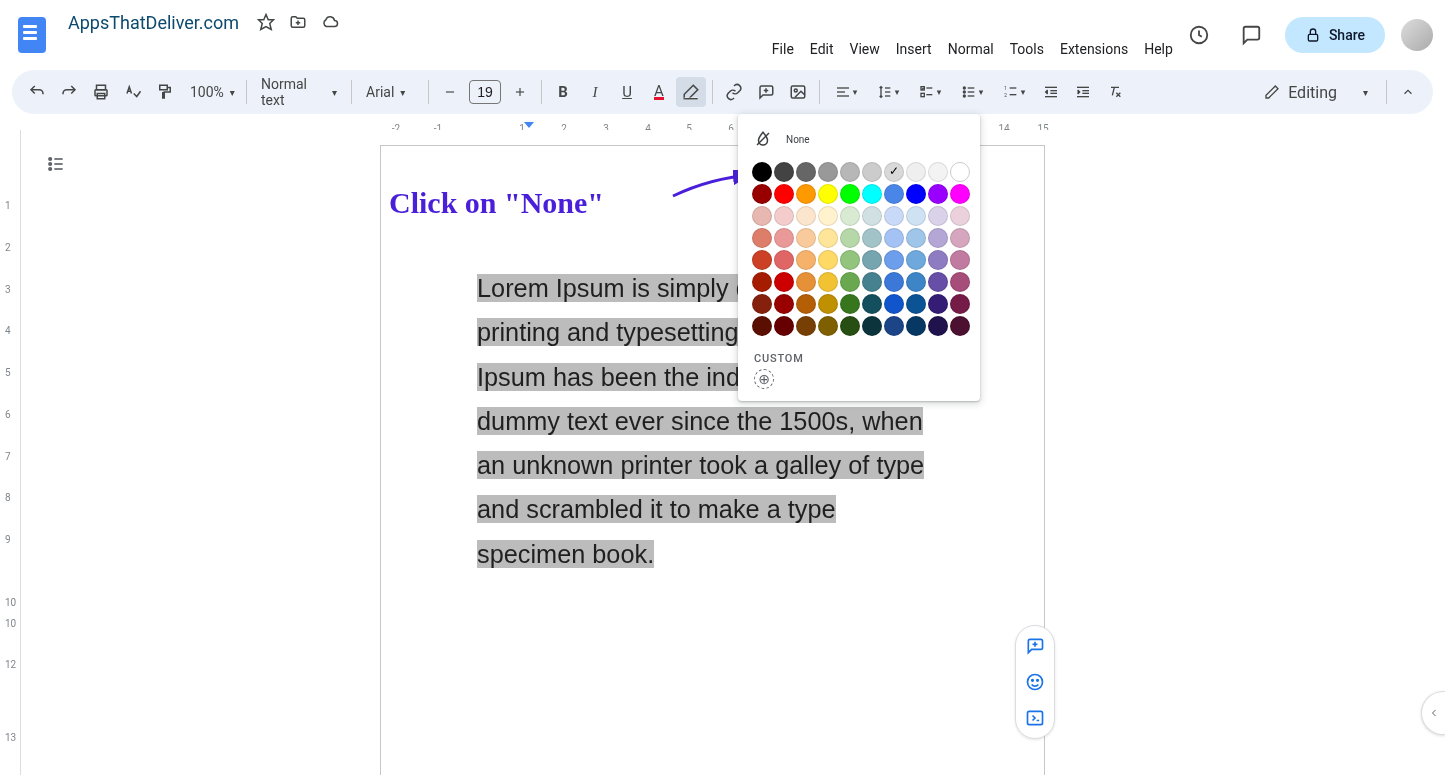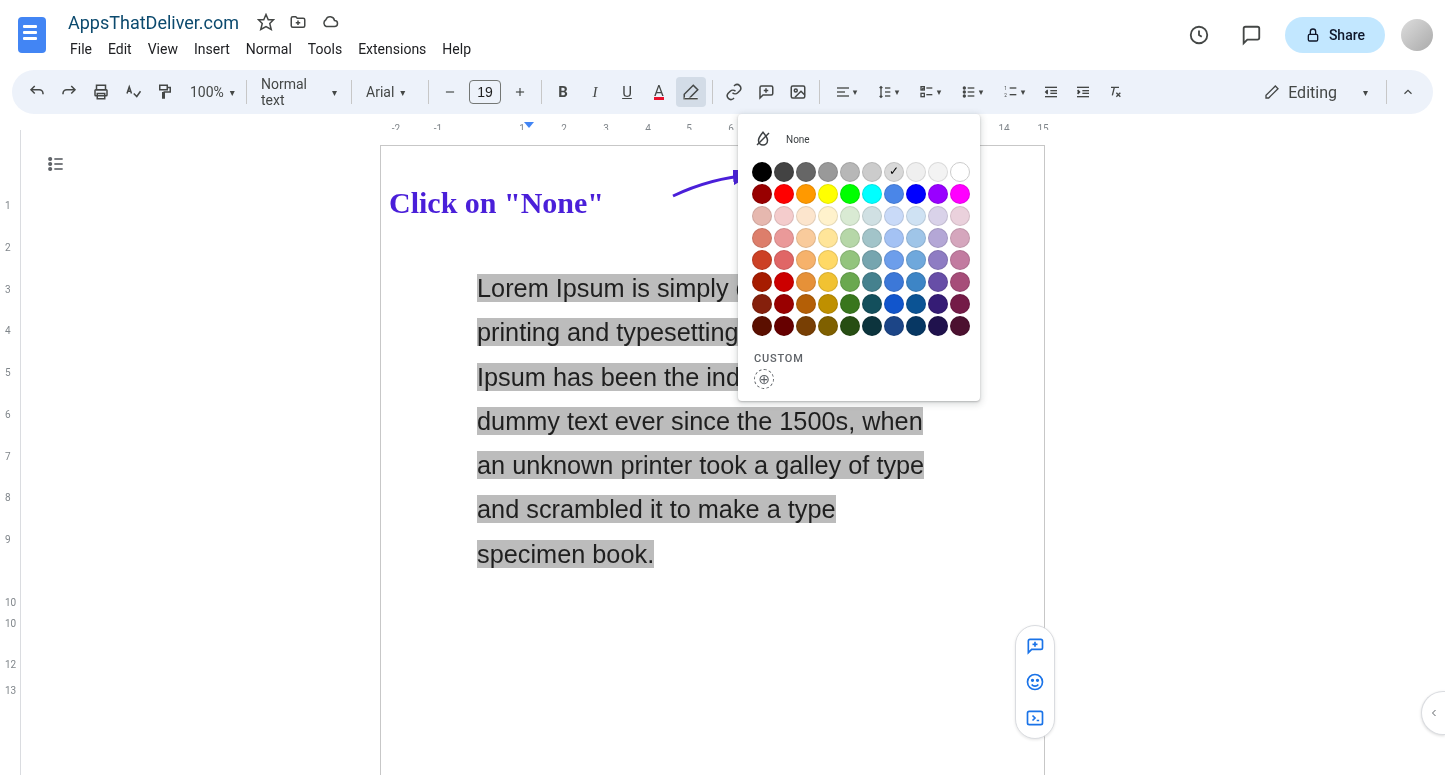--- a/index.html
+++ b/index.html
@@ -7,21 +7,21 @@
 
 
 .header { display: flex; align-items: center; padding: 8px 12px 0 12px; height: 62px; }
 .logo { width: 40px; height: 40px; display: flex; align-items: center; justify-content: center; }
 .logo-box { width: 28px; height: 36px; background: #4285f4; border-radius: 4px; position: relative; }
 .logo-box::before { content: ""; position: absolute; left: 5px; top: 8px; width: 14px; height: 3px; background: #fff; box-shadow: 0 6px 0 #fff, 0 12px 0 #fff; border-radius: 1px; }
 .title-area { flex: 1; margin-left: 10px; }
 .title-row { display: flex; align-items: center; gap: 10px; }
 .doc-title { font-size: 18px; color: #0c4a6e; padding: 2px 6px; }
 .title-actions { display: flex; gap: 10px; color: #5f6368; }
-.menubar { display: flex; gap: 0; margin-top: 2px; }
+.menubar { display: flex; gap: 0; margin-top: 2px; justify-content: flex-end; }
 .menu-item { padding: 4px 8px; font-size: 14px; color: #202124; cursor: pointer; border-radius: 4px; }
 .header-right { display: flex; align-items: center; gap: 16px; margin-left: auto; }
 .icon-btn { width: 36px; height: 36px; display: flex; align-items: center; justify-content: center; color: #444746; cursor: pointer; border-radius: 50%; }
 .share-btn { display: flex; align-items: center; gap: 8px; background: #c2e7ff; color: #0f172a; padding: 10px 20px; border-radius: 100px; font-size: 14px; font-weight: 500; cursor: pointer; }
 .avatar { width: 32px; height: 32px; border-radius: 50%; background: linear-gradient(135deg, #ddd, #aaa); background-size: cover; }
 
 
 .toolbar-wrap { padding: 8px 12px; }
 .toolbar { display: flex; align-items: center; background: #edf2fa; border-radius: 24px; padding: 4px 10px; height: 44px; gap: 2px; }
 .tb-btn { width: 30px; height: 30px; display: flex; align-items: center; justify-content: center; color: #444746; cursor: pointer; border-radius: 4px; }
@@ -350,21 +350,21 @@
       <span class="rnum" style="top: 159px;">3</span>
       <span class="rnum" style="top: 200px;">4</span>
       <span class="rnum" style="top: 242px;">5</span>
       <span class="rnum" style="top: 284px;">6</span>
       <span class="rnum" style="top: 326px;">7</span>
       <span class="rnum" style="top: 367px;">8</span>
       <span class="rnum" style="top: 409px;">9</span>
       <span class="rnum" style="top: 472px;">10</span>
       <span class="rnum" style="top: 493px;">10</span>
       <span class="rnum" style="top: 534px;">12</span>
-      <span class="rnum" style="top: 560px;">13</span>
+      <span class="rnum" style="top: 607px;">13</span>
     </div>
   <div class="outline-btn">
       <svg width="20" height="20" viewBox="0 0 24 24" stroke="currentColor" stroke-width="2">
         <circle cx="5" cy="6" r="1.5" fill="currentColor"></circle>
         <line x1="10" y1="6" x2="20" y2="6"></line>
         <circle cx="5" cy="12" r="1.5" fill="currentColor"></circle>
         <line x1="10" y1="12" x2="20" y2="12"></line>
         <circle cx="5" cy="18" r="1.5" fill="currentColor"></circle>
         <line x1="10" y1="18" x2="20" y2="18"></line>
       </svg>

